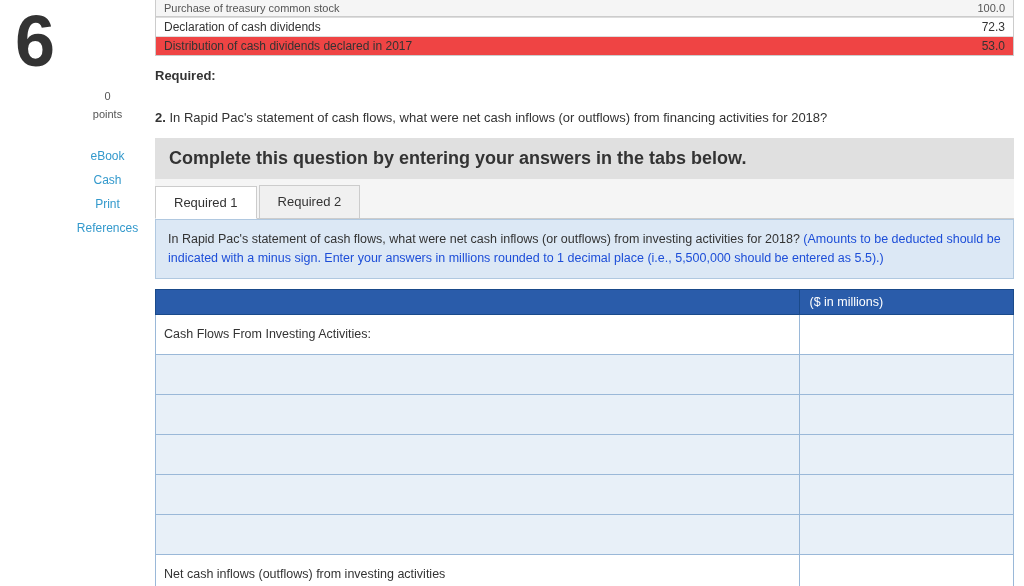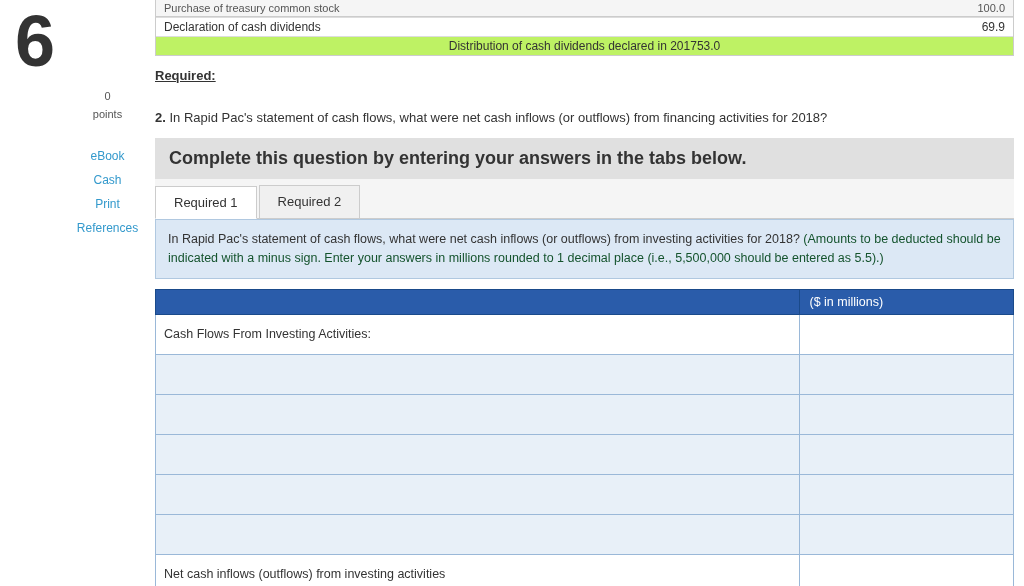--- a/index.html
+++ b/index.html
@@ -67,29 +67,29 @@
       padding: 2px 8px;
       border-top: 1px solid #ddd;
     }
     .top-table-row:first-child { border-top: none; }
     .top-table-row.header-stub {
       background: #f5f5f5;
       color: #555;
       font-size: 11px;
       border-bottom: 1px solid #ccc;
     }
-    .top-table-row.highlighted { background: #bef264; justify-content: center; }
+    .top-table-row.highlighted { background: #ef4444; }
 
     
     .required-section {
       margin-bottom: 10px;
       font-size: 13px;
       line-height: 1.6;
     }
-    .required-section .required-label { font-weight: bold; text-decoration: underline; }
+    .required-section .required-label { font-weight: bold; }
 
     
     .instruction-bar {
       background: #e0e0e0;
       padding: 10px 14px;
       font-weight: bold;
       font-size: 18px;
       margin-bottom: 0;
     }
 
@@ -121,21 +121,21 @@
     
     .info-box {
       background: #dce8f5;
       border: 1px solid #b0c8e0;
       padding: 10px 12px;
       font-size: 12.5px;
       line-height: 1.5;
       margin-bottom: 10px;
       color: #333;
     }
-    .info-box .red-text { color: #14532d; }
+    .info-box .red-text { color: #1d4ed8; }
 
     
     .data-table {
       width: 100%;
       border-collapse: collapse;
       font-size: 12.5px;
       margin-bottom: 14px;
     }
     .data-table th {
       background: #2a5caa;
@@ -236,21 +236,21 @@
 
   <div class="main-content">
 
     <div class="top-table">
       <div class="top-table-row header-stub">
         <span>Purchase of treasury common stock</span>
         <span>100.0</span>
       </div>
       <div class="top-table-row">
         <span>Declaration of cash dividends</span>
-        <span>69.9</span>
+        <span>72.3</span>
       </div>
       <div class="top-table-row highlighted">
         <span>Distribution of cash dividends declared in 2017</span>
         <span>53.0</span>
       </div>
     </div>
 
     <div class="required-section">
       <span class="required-label">Required:</span><br>
       <br>

